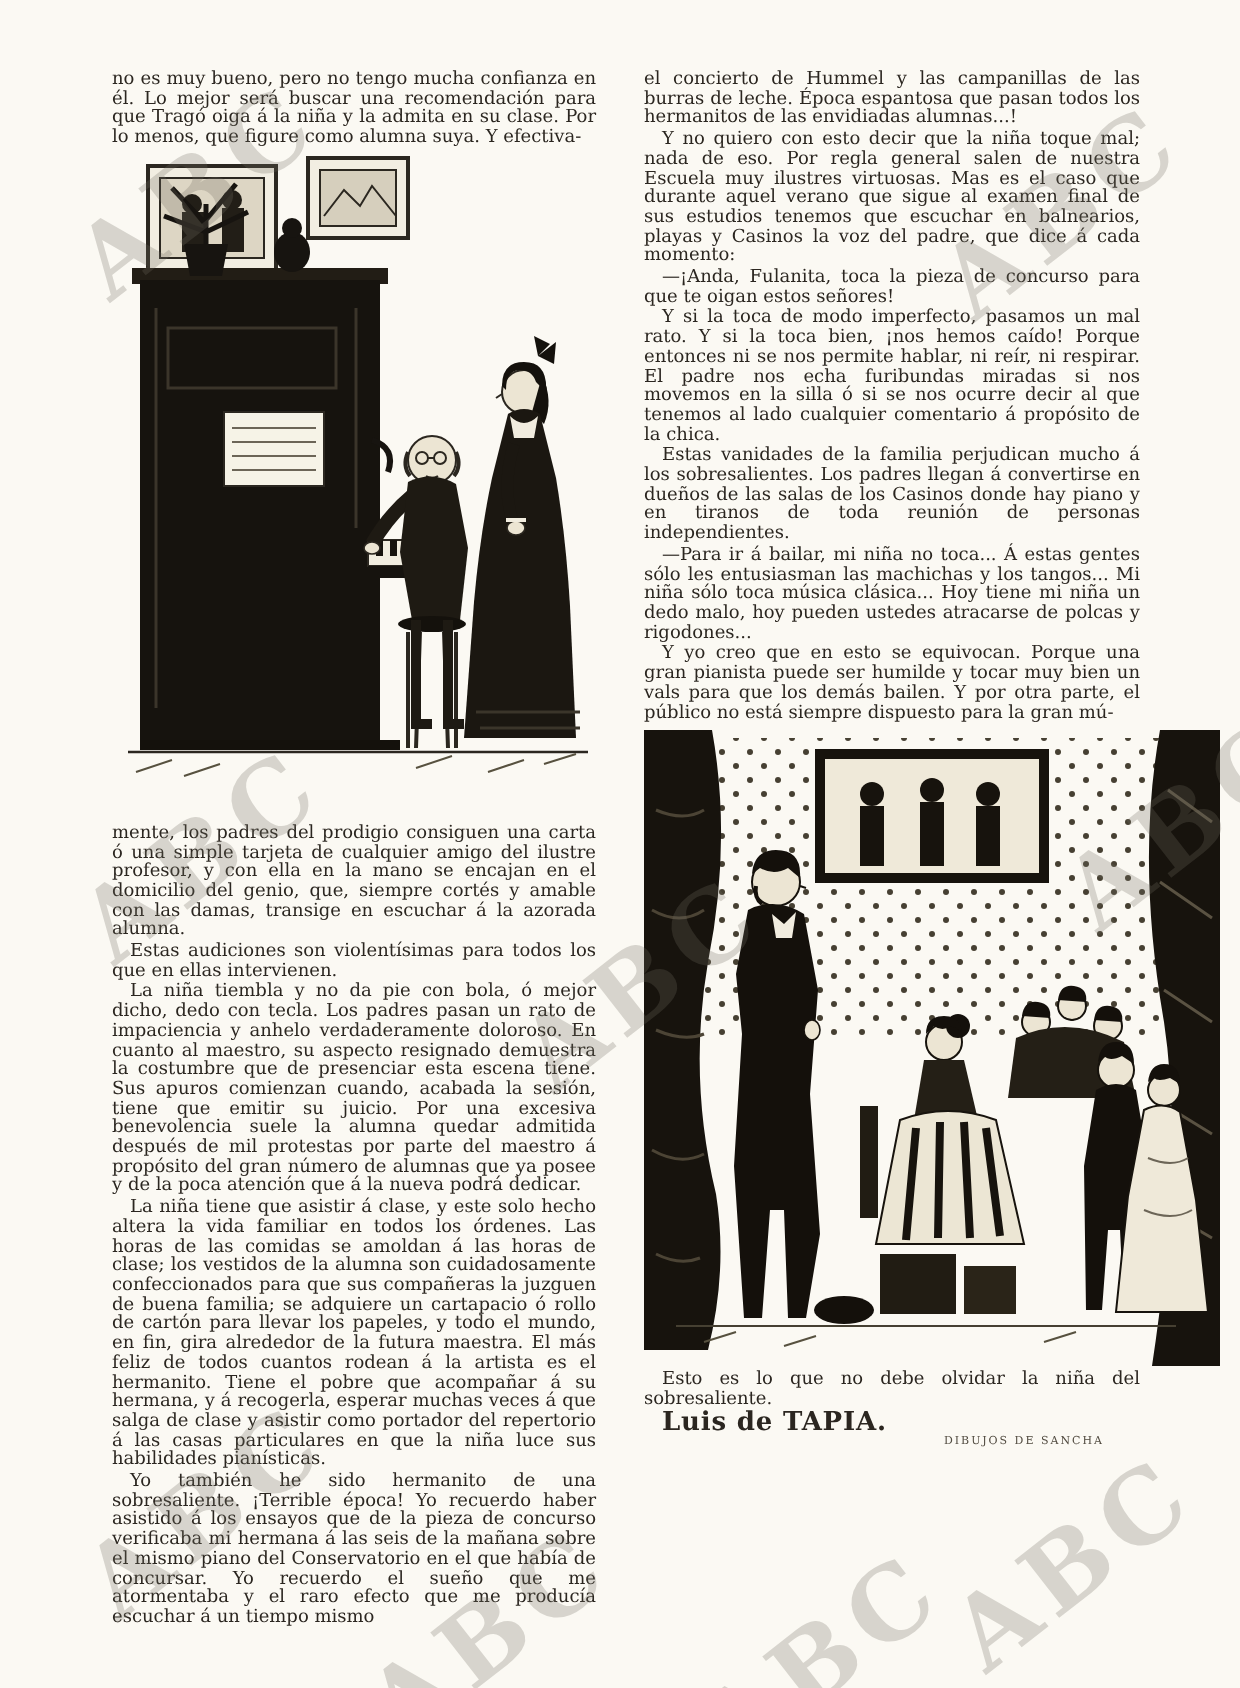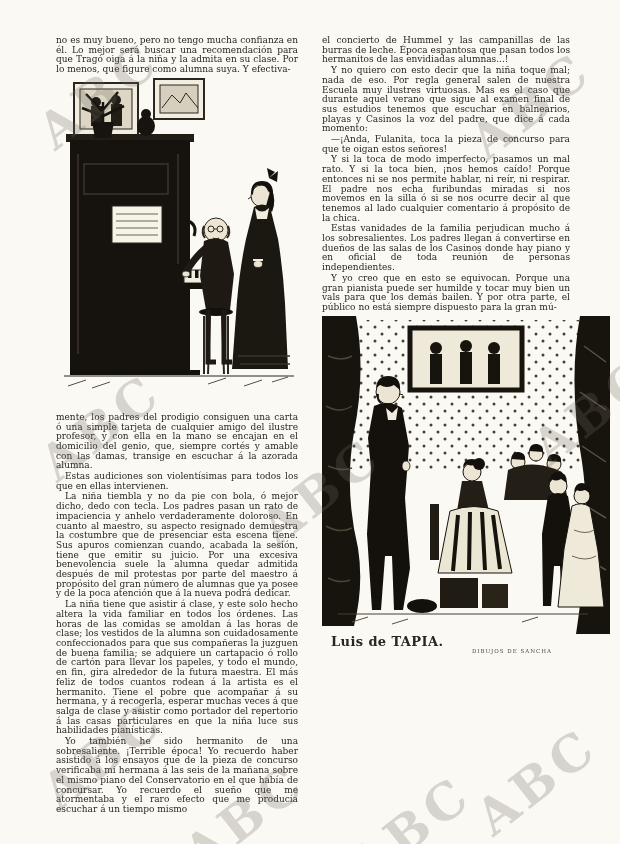--- a/index.html
+++ b/index.html
@@ -138,21 +138,22 @@
       <p>La niña tiembla y no da pie con bola, ó mejor dicho, dedo con tecla. Los padres pasan un rato de impaciencia y anhelo verdaderamente doloroso. En cuanto al maestro, su aspecto resignado demuestra la costumbre que de presenciar esta escena tiene. Sus apuros comienzan cuando, acabada la sesión, tiene que emitir su juicio. Por una excesiva benevolencia suele la alumna quedar admitida después de mil protestas por parte del maestro á propósito del gran número de alumnas que ya posee y de la poca atención que á la nueva podrá dedicar.</p>
       <p>La niña tiene que asistir á clase, y este solo hecho altera la vida familiar en todos los órdenes. Las horas de las comidas se amoldan á las horas de clase; los vestidos de la alumna son cuidadosamente confeccionados para que sus compañeras la juzguen de buena familia; se adquiere un cartapacio ó rollo de cartón para llevar los papeles, y todo el mundo, en fin, gira alrededor de la futura maestra. El más feliz de todos cuantos rodean á la artista es el hermanito. Tiene el pobre que acompañar á su hermana, y á recogerla, esperar muchas veces á que salga de clase y asistir como portador del repertorio á las casas particulares en que la niña luce sus habilidades pianísticas.</p>
       <p>Yo también he sido hermanito de una sobresaliente. ¡Terrible época! Yo recuerdo haber asistido á los ensayos que de la pieza de concurso verificaba mi hermana á las seis de la mañana sobre el mismo piano del Conservatorio en el que había de concursar. Yo recuerdo el sueño que me atormentaba y el raro efecto que me producía escuchar á un tiempo mismo</p>
     </div>
 
     <div class="col">
       <p class="noindent">el concierto de Hummel y las campanillas de las burras de leche. Época espantosa que pasan todos los hermanitos de las envidiadas alumnas...!</p>
       <p>Y no quiero con esto decir que la niña toque mal; nada de eso. Por regla general salen de nuestra Escuela muy ilustres virtuosas. Mas es el caso que durante aquel verano que sigue al examen final de sus estudios tenemos que escuchar en balnearios, playas y Casinos la voz del padre, que dice á cada momento:</p>
       <p>—¡Anda, Fulanita, toca la pieza de concurso para que te oigan estos señores!</p>
       <p>Y si la toca de modo imperfecto, pasamos un mal rato. Y si la toca bien, ¡nos hemos caído! Porque entonces ni se nos permite hablar, ni reír, ni respirar. El padre nos echa furibundas miradas si nos movemos en la silla ó si se nos ocurre decir al que tenemos al lado cualquier comentario á propósito de la chica.</p>
-      <p>Estas vanidades de la familia perjudican mucho á los sobresalientes. Los padres llegan á convertirse en dueños de las salas de los Casinos donde hay piano y en oficial de toda reunión de personas independientes.</p>
+      <p>Estas vanidades de la familia perjudican mucho á los sobresalientes. Los padres llegan á convertirse en dueños de las salas de los Casinos donde hay piano y en tiranos de toda reunión de personas independientes.</p>
+      <p>—Para ir á bailar, mi niña no toca... Á estas gentes sólo les entusiasman las machichas y los tangos... Mi niña sólo toca música clásica... Hoy tiene mi niña un dedo malo, hoy pueden ustedes atracarse de polcas y rigodones...</p>
       <p>Y yo creo que en esto se equivocan. Porque una gran pianista puede ser humilde y tocar muy bien un vals para que los demás bailen. Y por otra parte, el público no está siempre dispuesto para la gran mú-</p>
 
       <figure class="fig2">
         <svg viewBox="0 0 288 318" width="288" height="318">
           <defs>
             <pattern id="wp" width="14" height="14" patternUnits="userSpaceOnUse">
               <circle cx="4" cy="4" r="1.5" fill="#464032"></circle>
               <circle cx="11" cy="11" r="1.5" fill="#464032"></circle>
             </pattern>
           </defs>
@@ -210,19 +211,20 @@
           <ellipse cx="100" cy="290" rx="15" ry="7" fill="#14100b"></ellipse>
 
           <path d="M118 262 h38 v30 h-38 z" fill="#211c13"></path>
           <path d="M160 268 h26 v24 h-26 z" fill="#2a2418"></path>
 
           <path d="M16 298 h250" stroke="#464032" stroke-width="1"></path>
           <path d="M30 306 l16 -5 M70 308 l16 -5 M200 306 l16 -5" stroke="#57513f" stroke-width="1"></path>
         </svg>
       </figure>
 
+      <p>Esto es lo que no debe olvidar la niña del sobresaliente.</p>
 
       <p class="signature">Luis de TAPIA.</p>
       <p class="credit">DIBUJOS DE SANCHA</p>
     </div>
 
   </div>
 </div>
 
 </body></html>

